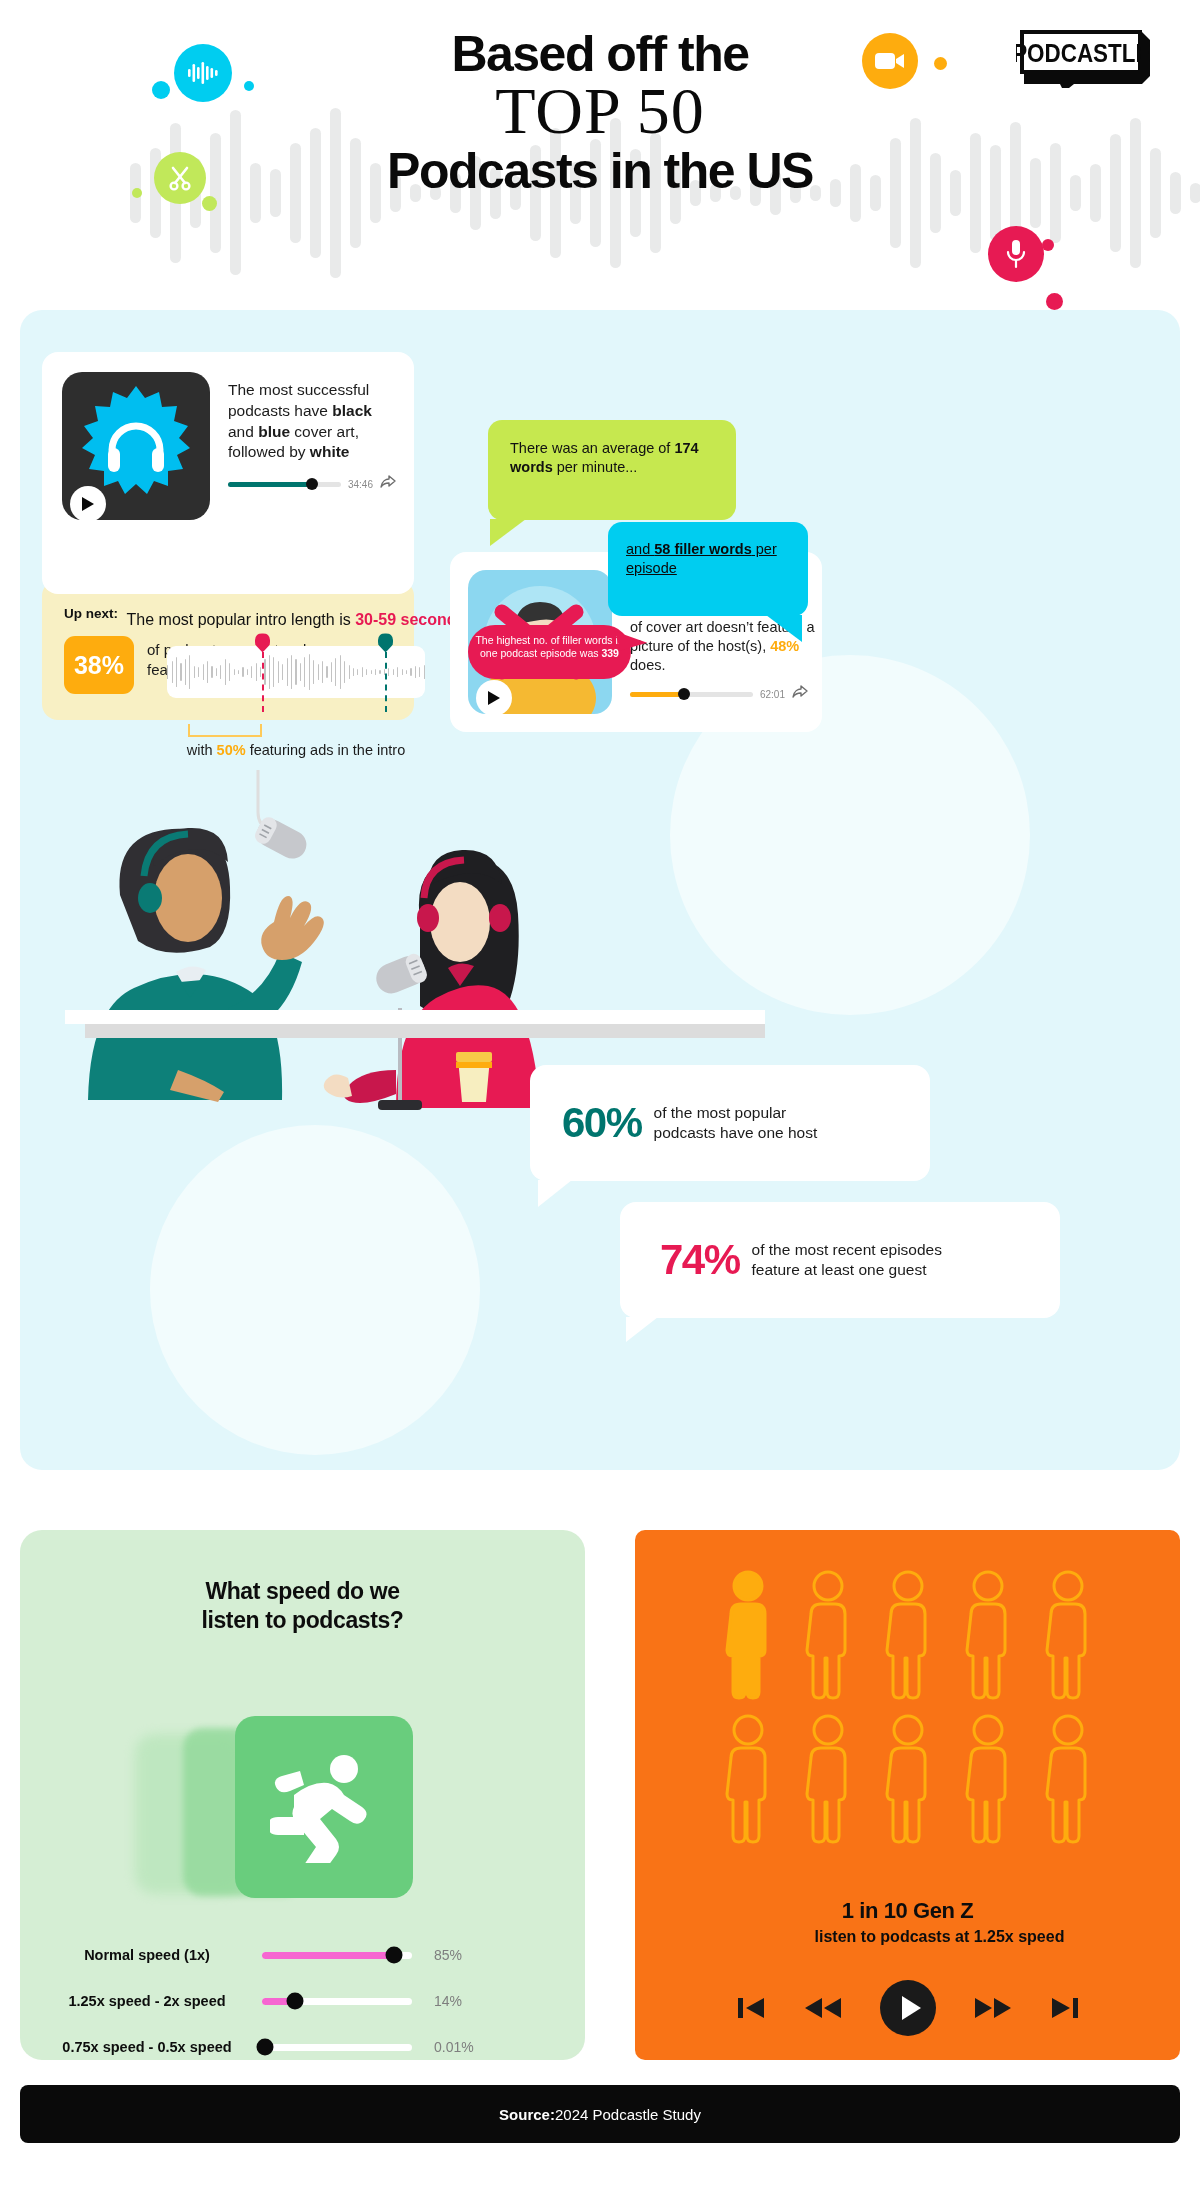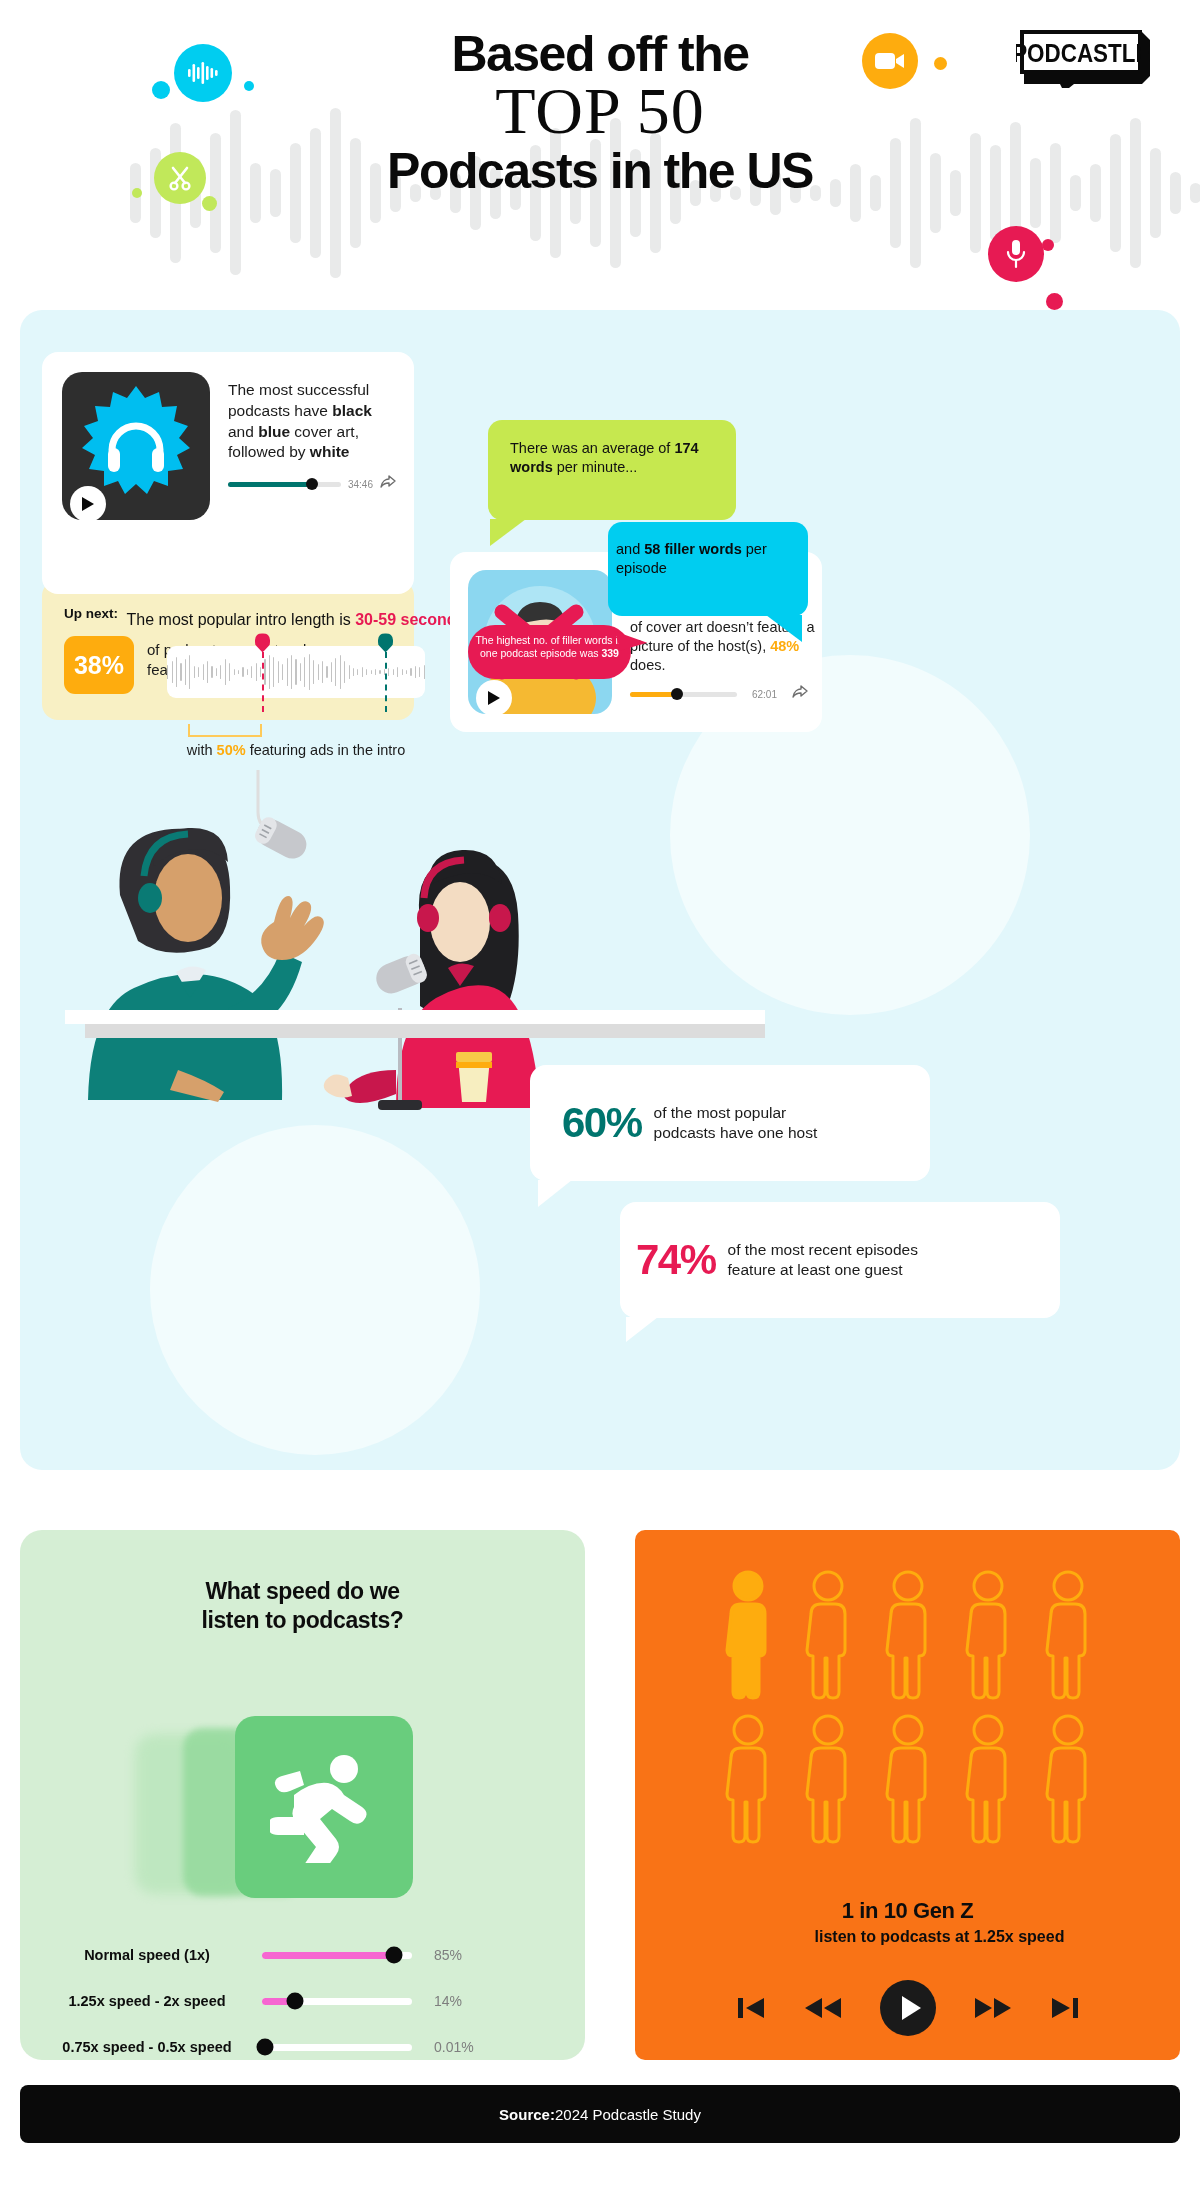--- a/index.html
+++ b/index.html
@@ -219,23 +219,24 @@
   .bub-green::after {
     content: ""; position: absolute;
     left: 2px; bottom: -26px;
     border-left: 36px solid #c6e84f;
     border-bottom: 27px solid transparent;
   }
   .bub-blue {
     left: 608px; top: 522px;
     width: 200px; height: 94px;
     background: #00cdf0;
-    padding: 18px 14px 0 8px;
+    padding: 18px 14px 0 18px;
     font-size: 14.5px; line-height: 1.32; color: #0a0a0a;
     z-index: 4;
+    text-decoration: underline;
   }
   .bub-blue::after {
     content: ""; position: absolute;
     right: 6px; bottom: -26px;
     border-right: 36px solid #00cdf0;
     border-bottom: 27px solid transparent;
   }
   .bub-pink {
     left: 468px; top: 625px;
     width: 163px; height: 54px;
@@ -326,21 +327,21 @@
   }
   .c52-text {
     position: absolute; left: 180px; top: 66px;
     width: 188px;
     font-size: 14.5px; line-height: 1.3; color: #1b1b1b;
   }
   .c52-text b { color: #feac0e; font-weight: bold; }
   .c52-bar {
     position: absolute; left: 180px; top: 133px;
     width: 178px;
-    display: flex; align-items: center; gap: 15px;
+    display: flex; align-items: center; gap: 7px;
   }
 
   
   .illus {
     position: absolute; left: 60px; top: 770px;
     width: 480px; height: 370px;
     z-index: 2;
   }
   .desk {
     position: absolute; left: 65px; top: 1010px;
@@ -370,21 +371,21 @@
   }
   .sb-60::after {
     content: ""; position: absolute;
     left: 8px; bottom: -26px;
     border-left: 34px solid #ffffff;
     border-bottom: 27px solid transparent;
   }
   .sb-74 {
     left: 620px; top: 1202px;
     width: 440px; height: 116px;
-    padding-left: 16px;
+    padding-left: 40px;
   }
   .sb-74::after {
     content: ""; position: absolute;
     left: 6px; bottom: -24px;
     border-left: 32px solid #ffffff;
     border-bottom: 25px solid transparent;
   }
   .sb-num {
     font-size: 42px; font-weight: bold;
     letter-spacing: -1.5px; line-height: 1;

